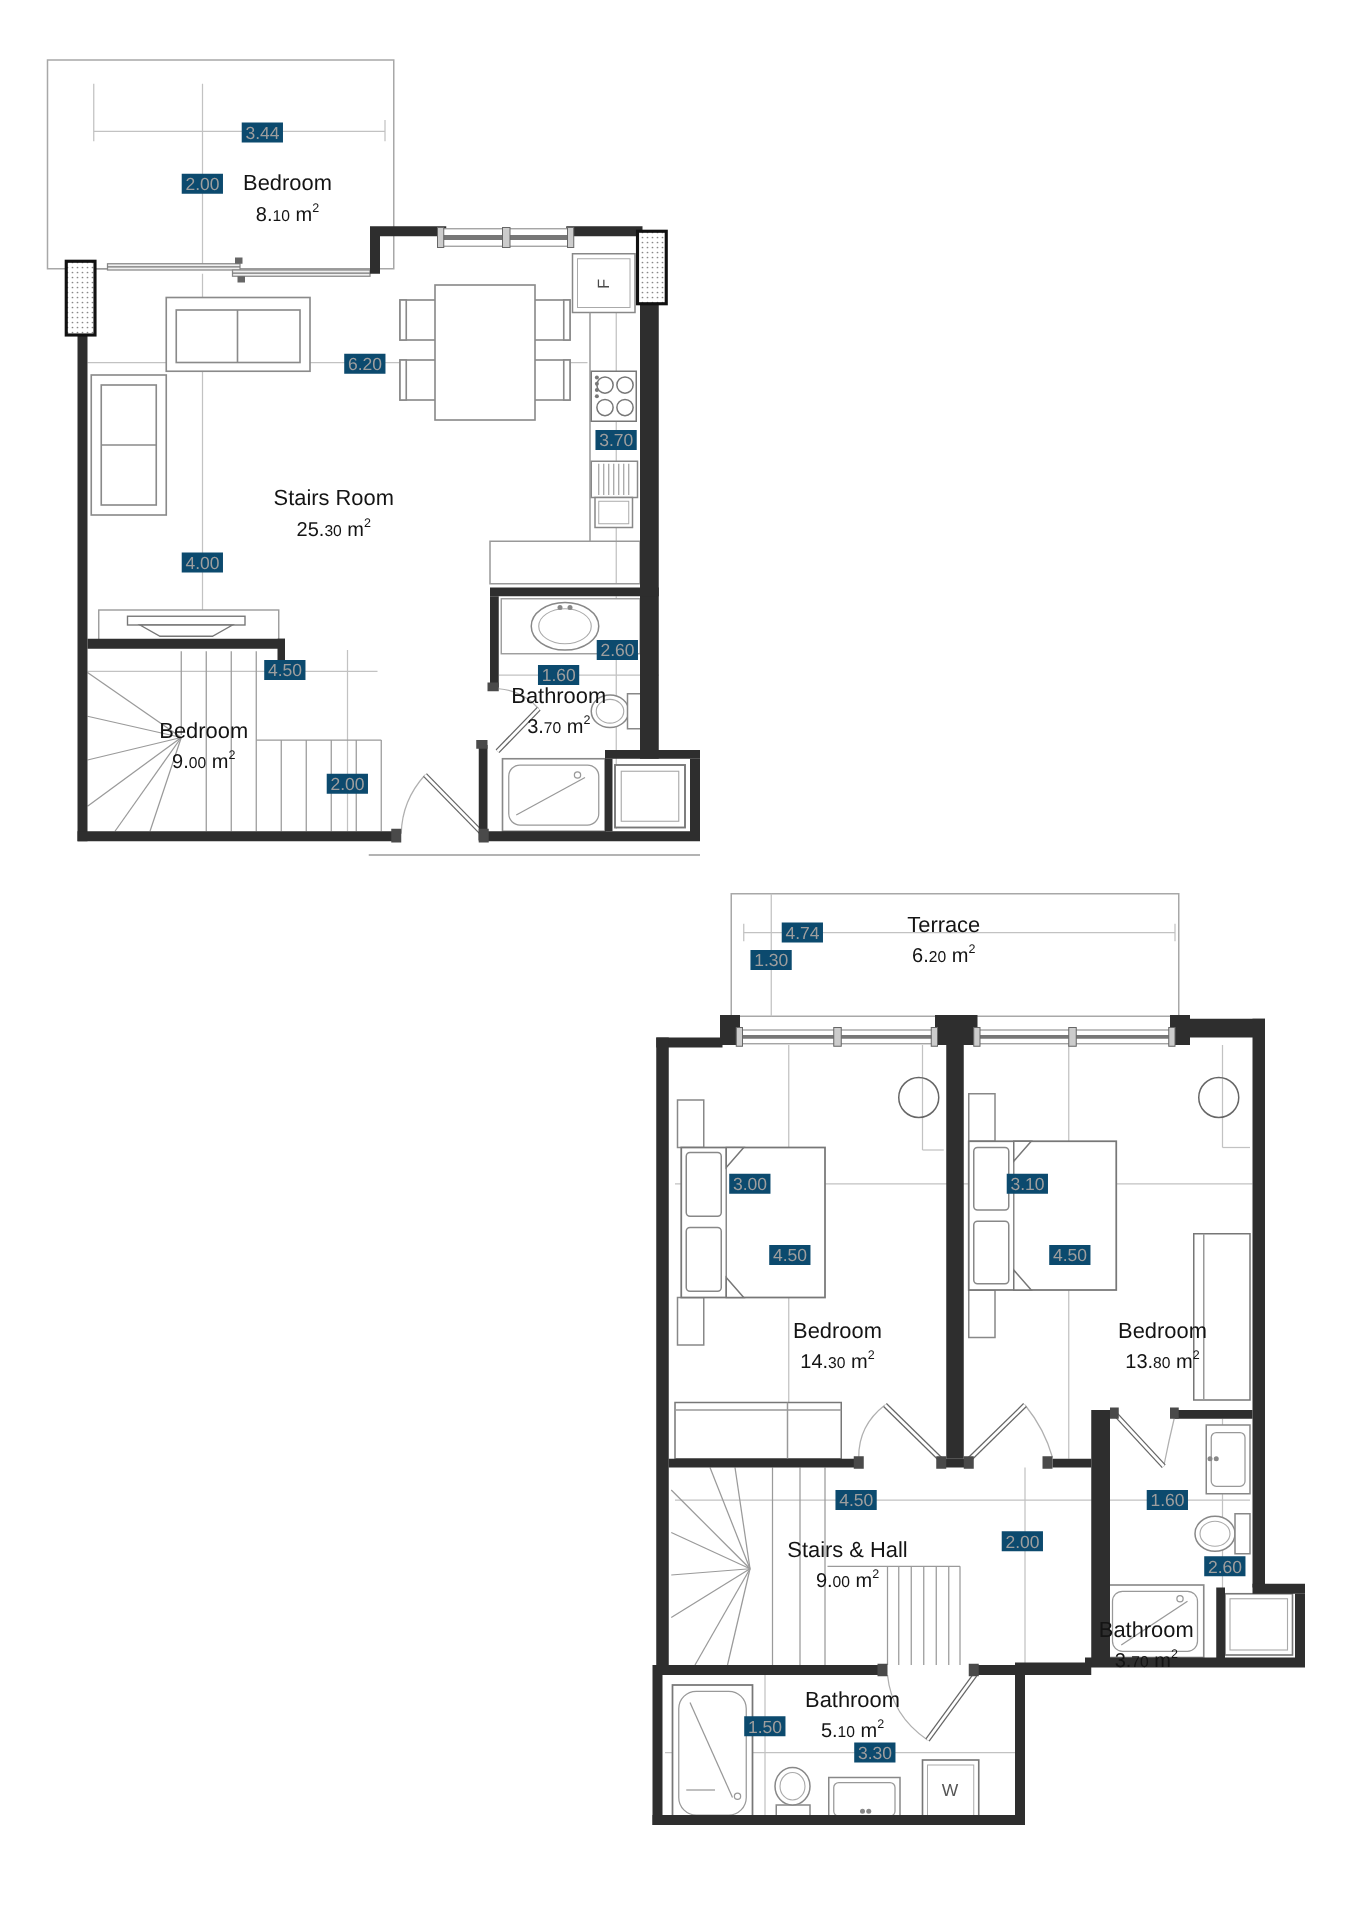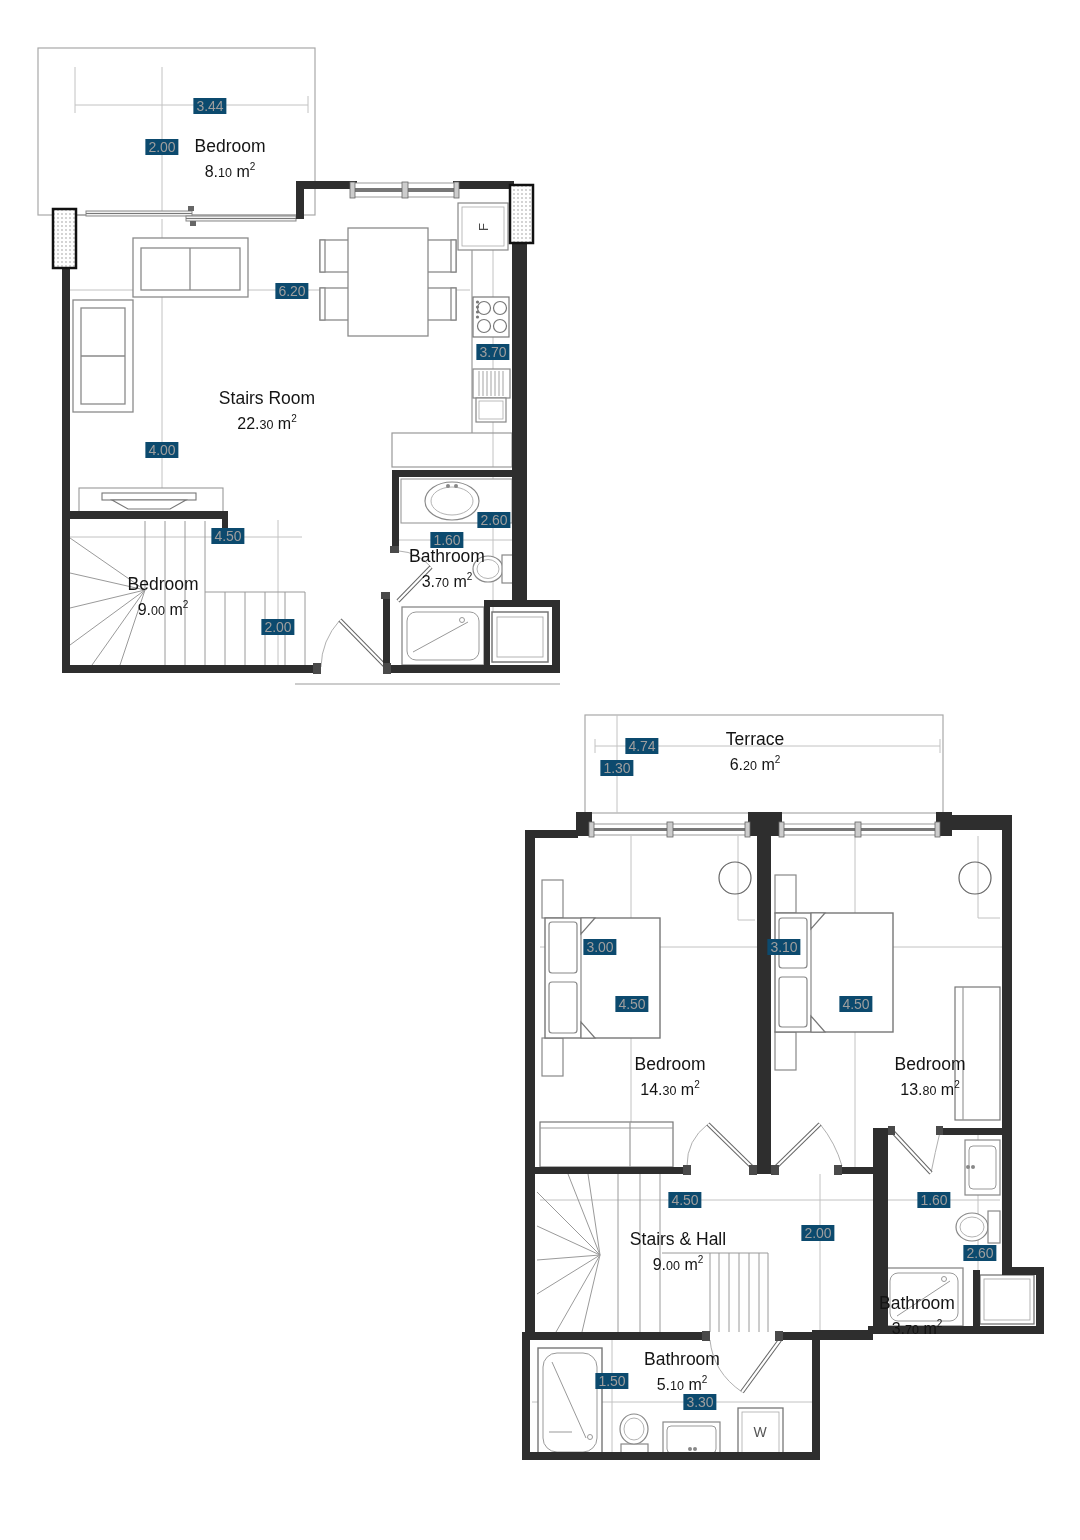--- a/index.html
+++ b/index.html
@@ -374,21 +374,21 @@
     <rect x="855" y="822" width="6" height="15" fill="#ccc" stroke="#666" stroke-width="0.8"></rect>
   </g>
 </svg>
 
 <div class="room" style="left:230px;top:160px">
   <div class="nm">Bedroom</div>
   <div class="ar"><span>8.</span><span class="dec">10</span><span> m</span><sup>2</sup></div>
 </div>
 <div class="room" style="left:267px;top:412px">
   <div class="nm">Stairs Room</div>
-  <div class="ar"><span>22.</span><span class="dec">30</span><span> m</span><sup>2</sup></div>
+  <div class="ar"><span>25.</span><span class="dec">30</span><span> m</span><sup>2</sup></div>
 </div>
 <div class="room" style="left:163px;top:598px">
   <div class="nm">Bedroom</div>
   <div class="ar"><span>9.</span><span class="dec">00</span><span> m</span><sup>2</sup></div>
 </div>
 <div class="room" style="left:447px;top:570px">
   <div class="nm">Bathroom</div>
   <div class="ar"><span>3.</span><span class="dec">70</span><span> m</span><sup>2</sup></div>
 </div>
 
@@ -425,21 +425,21 @@
 </div>
 <div class="room" style="left:682px;top:1373px">
   <div class="nm">Bathroom</div>
   <div class="ar"><span>5.</span><span class="dec">10</span><span> m</span><sup>2</sup></div>
 </div>
 
 <div class="dim" style="left:642px;top:746px">4.74</div>
 <div class="dim" style="left:617px;top:768px">1.30</div>
 <div class="dim" style="left:600px;top:947px">3.00</div>
 <div class="dim" style="left:632px;top:1004px">4.50</div>
-<div class="dim" style="left:784px;top:947px">3.10</div>
+<div class="dim" style="left:822px;top:947px">3.10</div>
 <div class="dim" style="left:856px;top:1004px">4.50</div>
 <div class="dim" style="left:685px;top:1200px">4.50</div>
 <div class="dim" style="left:818px;top:1233px">2.00</div>
 <div class="dim" style="left:934px;top:1200px">1.60</div>
 <div class="dim" style="left:980px;top:1253px">2.60</div>
 <div class="dim" style="left:612px;top:1381px">1.50</div>
 <div class="dim" style="left:700px;top:1402px">3.30</div>
 <div class="app washer" style="left:760px;top:1432px">W</div>
 
 </div>

